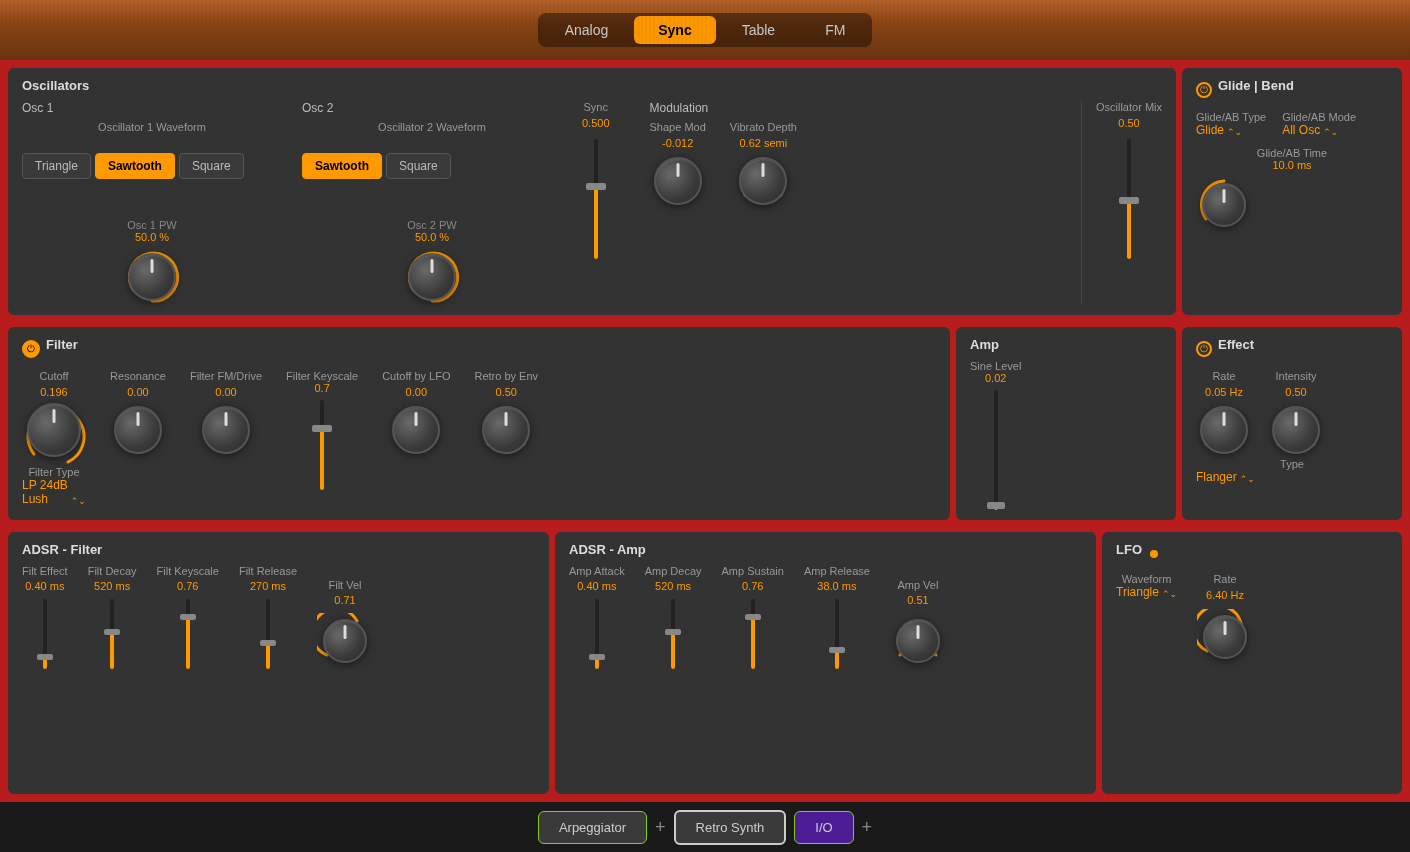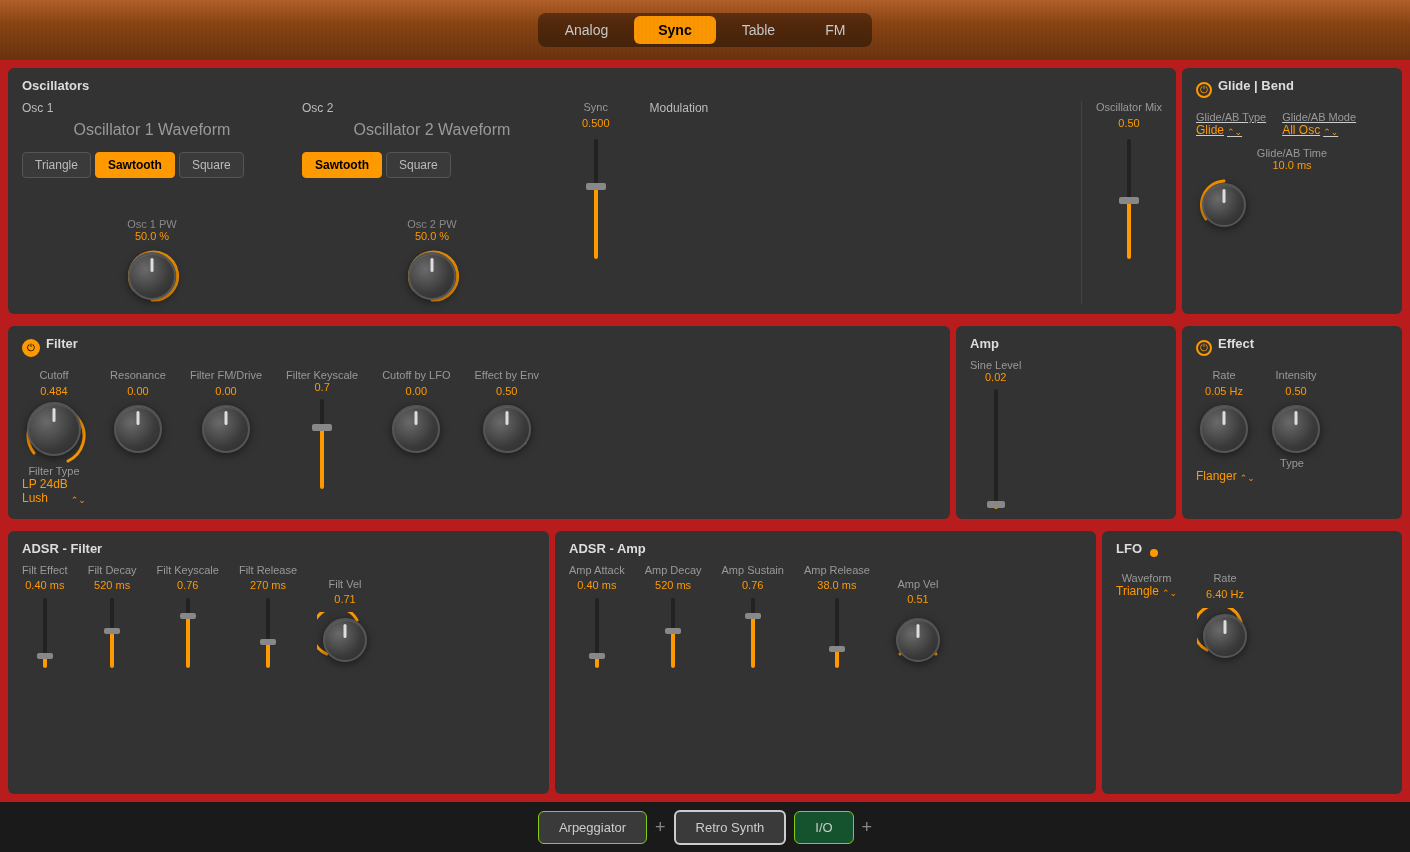--- a/index.html
+++ b/index.html
@@ -101,24 +101,24 @@
       padding-right: 20px;
     }
 
     .osc-label {
       font-size: 12px;
       color: #bbb;
       margin-bottom: 6px;
     }
 
     .waveform-label {
-      font-size: 16px;
+      font-size: 11px;
       color: #999;
       text-align: center;
-      margin-bottom: 13px;
+      margin-bottom: 20px;
     }
 
     .waveform-btns {
       display: flex;
       gap: 4px;
       margin-bottom: 12px;
     }
 
     .wave-btn {
       padding: 5px 12px;
@@ -333,21 +333,21 @@
       border: 1px solid #84cc16;
       background: #3a3a3a;
       color: #ccc;
       font-size: 13px;
       cursor: pointer;
     }
     .taskbar-btn.active {
       border: 2px solid #ccc;
     }
     .taskbar-btn.io {
-      background: #14532d;
+      background: #4c1d95;
     }
 
     .taskbar-plus {
       color: #888;
       font-size: 18px;
       cursor: pointer;
       background: none;
       border: none;
     }
     .flex-col { display: flex; flex-direction: column; }
@@ -399,21 +399,21 @@
       top: 0; left: 0;
     }
     .knob-svg-wrap .knob {
       position: relative;
       z-index: 1;
     }
 
     .filter-inner { display: flex; gap: 24px; align-items: flex-start; }
     .amp-inner { display: flex; gap: 20px; align-items: flex-start; }
     .effect-inner { display: flex; gap: 16px; align-items: flex-start; flex-wrap: wrap; }
-    .glide-inner { display: flex; gap: 16px; flex-wrap: wrap; text-decoration: underline; }
+    .glide-inner { display: flex; gap: 16px; flex-wrap: wrap; }
     .mod-inner { display: flex; gap: 24px; align-items: flex-start; }
   </style>
 </head>
 <body>
 
 <div class="top-header">
   <div class="tab-group">
     <button class="tab-btn">Analog</button>
     <button class="tab-btn active">Sync</button>
     <button class="tab-btn">Table</button>
@@ -476,20 +476,43 @@
           <div class="slider-container" style="margin-top:6px;">
             <div class="slider-track" style="height:120px; width:4px; background:#222; border-radius:2px; position:relative;">
               <div style="position:absolute; bottom:0; left:0; right:0; height:60%; background:#f90; border-radius:2px;"></div>
               <div style="width:20px; height:7px; background:#888; border-radius:2px; position:absolute; left:50%; transform:translateX(-50%); top:37%;"></div>
             </div>
           </div>
         </div>
 
         <div class="modulation-section">
           <div class="osc-label">Modulation</div>
+          <div class="mod-inner">
+            <div class="knob-container">
+              <div class="param-label">Shape Mod</div>
+              <div class="param-value">-0.012</div>
+              <div class="knob-svg-wrap">
+                <svg width="56" height="56" viewBox="0 0 56 56">
+                  <circle cx="28" cy="28" r="24" fill="none" stroke="#333" stroke-width="3"></circle>
+                </svg>
+                <div class="knob knob-rot-n5" style="width:48px;height:48px;"></div>
+              </div>
+            </div>
+            <div class="knob-container">
+              <div class="param-label">Vibrato Depth</div>
+              <div class="param-value">0.62 semi</div>
+              <div class="knob-svg-wrap">
+                <svg width="56" height="56" viewBox="0 0 56 56">
+                  <circle cx="28" cy="28" r="24" fill="none" stroke="#333" stroke-width="3"></circle>
+                  <path d="M 10 42 A 24 24 0 0 1 46 42" fill="none" stroke="#f90" stroke-width="3" stroke-linecap="round"></path>
+                </svg>
+                <div class="knob" style="width:48px;height:48px;"></div>
+              </div>
+            </div>
+          </div>
         </div>
 
         <div class="v-divider"></div>
 
         <div class="osc-mix-section" style="margin-left:10px;">
           <div class="param-label">Oscillator Mix</div>
           <div class="param-value">0.50</div>
           <div style="width:4px; height:120px; background:#222; border-radius:2px; position:relative; margin-top:6px;">
             <div style="position:absolute; bottom:0; left:0; right:0; height:50%; background:#f90; border-radius:2px;"></div>
             <div style="width:20px; height:7px; background:#888; border-radius:2px; position:absolute; left:50%; transform:translateX(-50%); top:48%;"></div>
@@ -539,21 +562,21 @@
     <div class="panel filter-panel">
       <div class="filter-power-row">
         <div class="power-circle">⏻</div>
         <div class="panel-title">Filter</div>
       </div>
       <div class="filter-inner">
 
         <div class="flex-col">
           <div class="knob-container">
             <div class="param-label">Cutoff</div>
-            <div class="param-value">0.484</div>
+            <div class="param-value">0.196</div>
             <div class="knob-svg-wrap">
               <svg width="64" height="64" viewBox="0 0 64 64">
                 <circle cx="32" cy="32" r="28" fill="none" stroke="#333" stroke-width="3"></circle>
                 <path d="M 8 52 A 28 28 0 1 1 42 60" fill="none" stroke="#f90" stroke-width="3" stroke-linecap="round"></path>
               </svg>
               <div class="knob" style="width:54px;height:54px;"></div>
             </div>
           </div>
           <div style="margin-top:8px;">
             <div class="param-label">Filter Type</div>
@@ -600,21 +623,21 @@
           <div class="param-value">0.00</div>
           <div class="knob-svg-wrap">
             <svg width="56" height="56" viewBox="0 0 56 56">
               <circle cx="28" cy="28" r="24" fill="none" stroke="#333" stroke-width="3"></circle>
             </svg>
             <div class="knob"></div>
           </div>
         </div>
 
         <div class="knob-container">
-          <div class="param-label">Effect by Env</div>
+          <div class="param-label">Retro by Env</div>
           <div class="param-value">0.50</div>
           <div class="knob-svg-wrap">
             <svg width="56" height="56" viewBox="0 0 56 56">
               <circle cx="28" cy="28" r="24" fill="none" stroke="#333" stroke-width="3"></circle>
               <path d="M 10 42 A 24 24 0 0 1 46 42" fill="none" stroke="#f90" stroke-width="3" stroke-linecap="round"></path>
             </svg>
             <div class="knob"></div>
           </div>
         </div>
 

